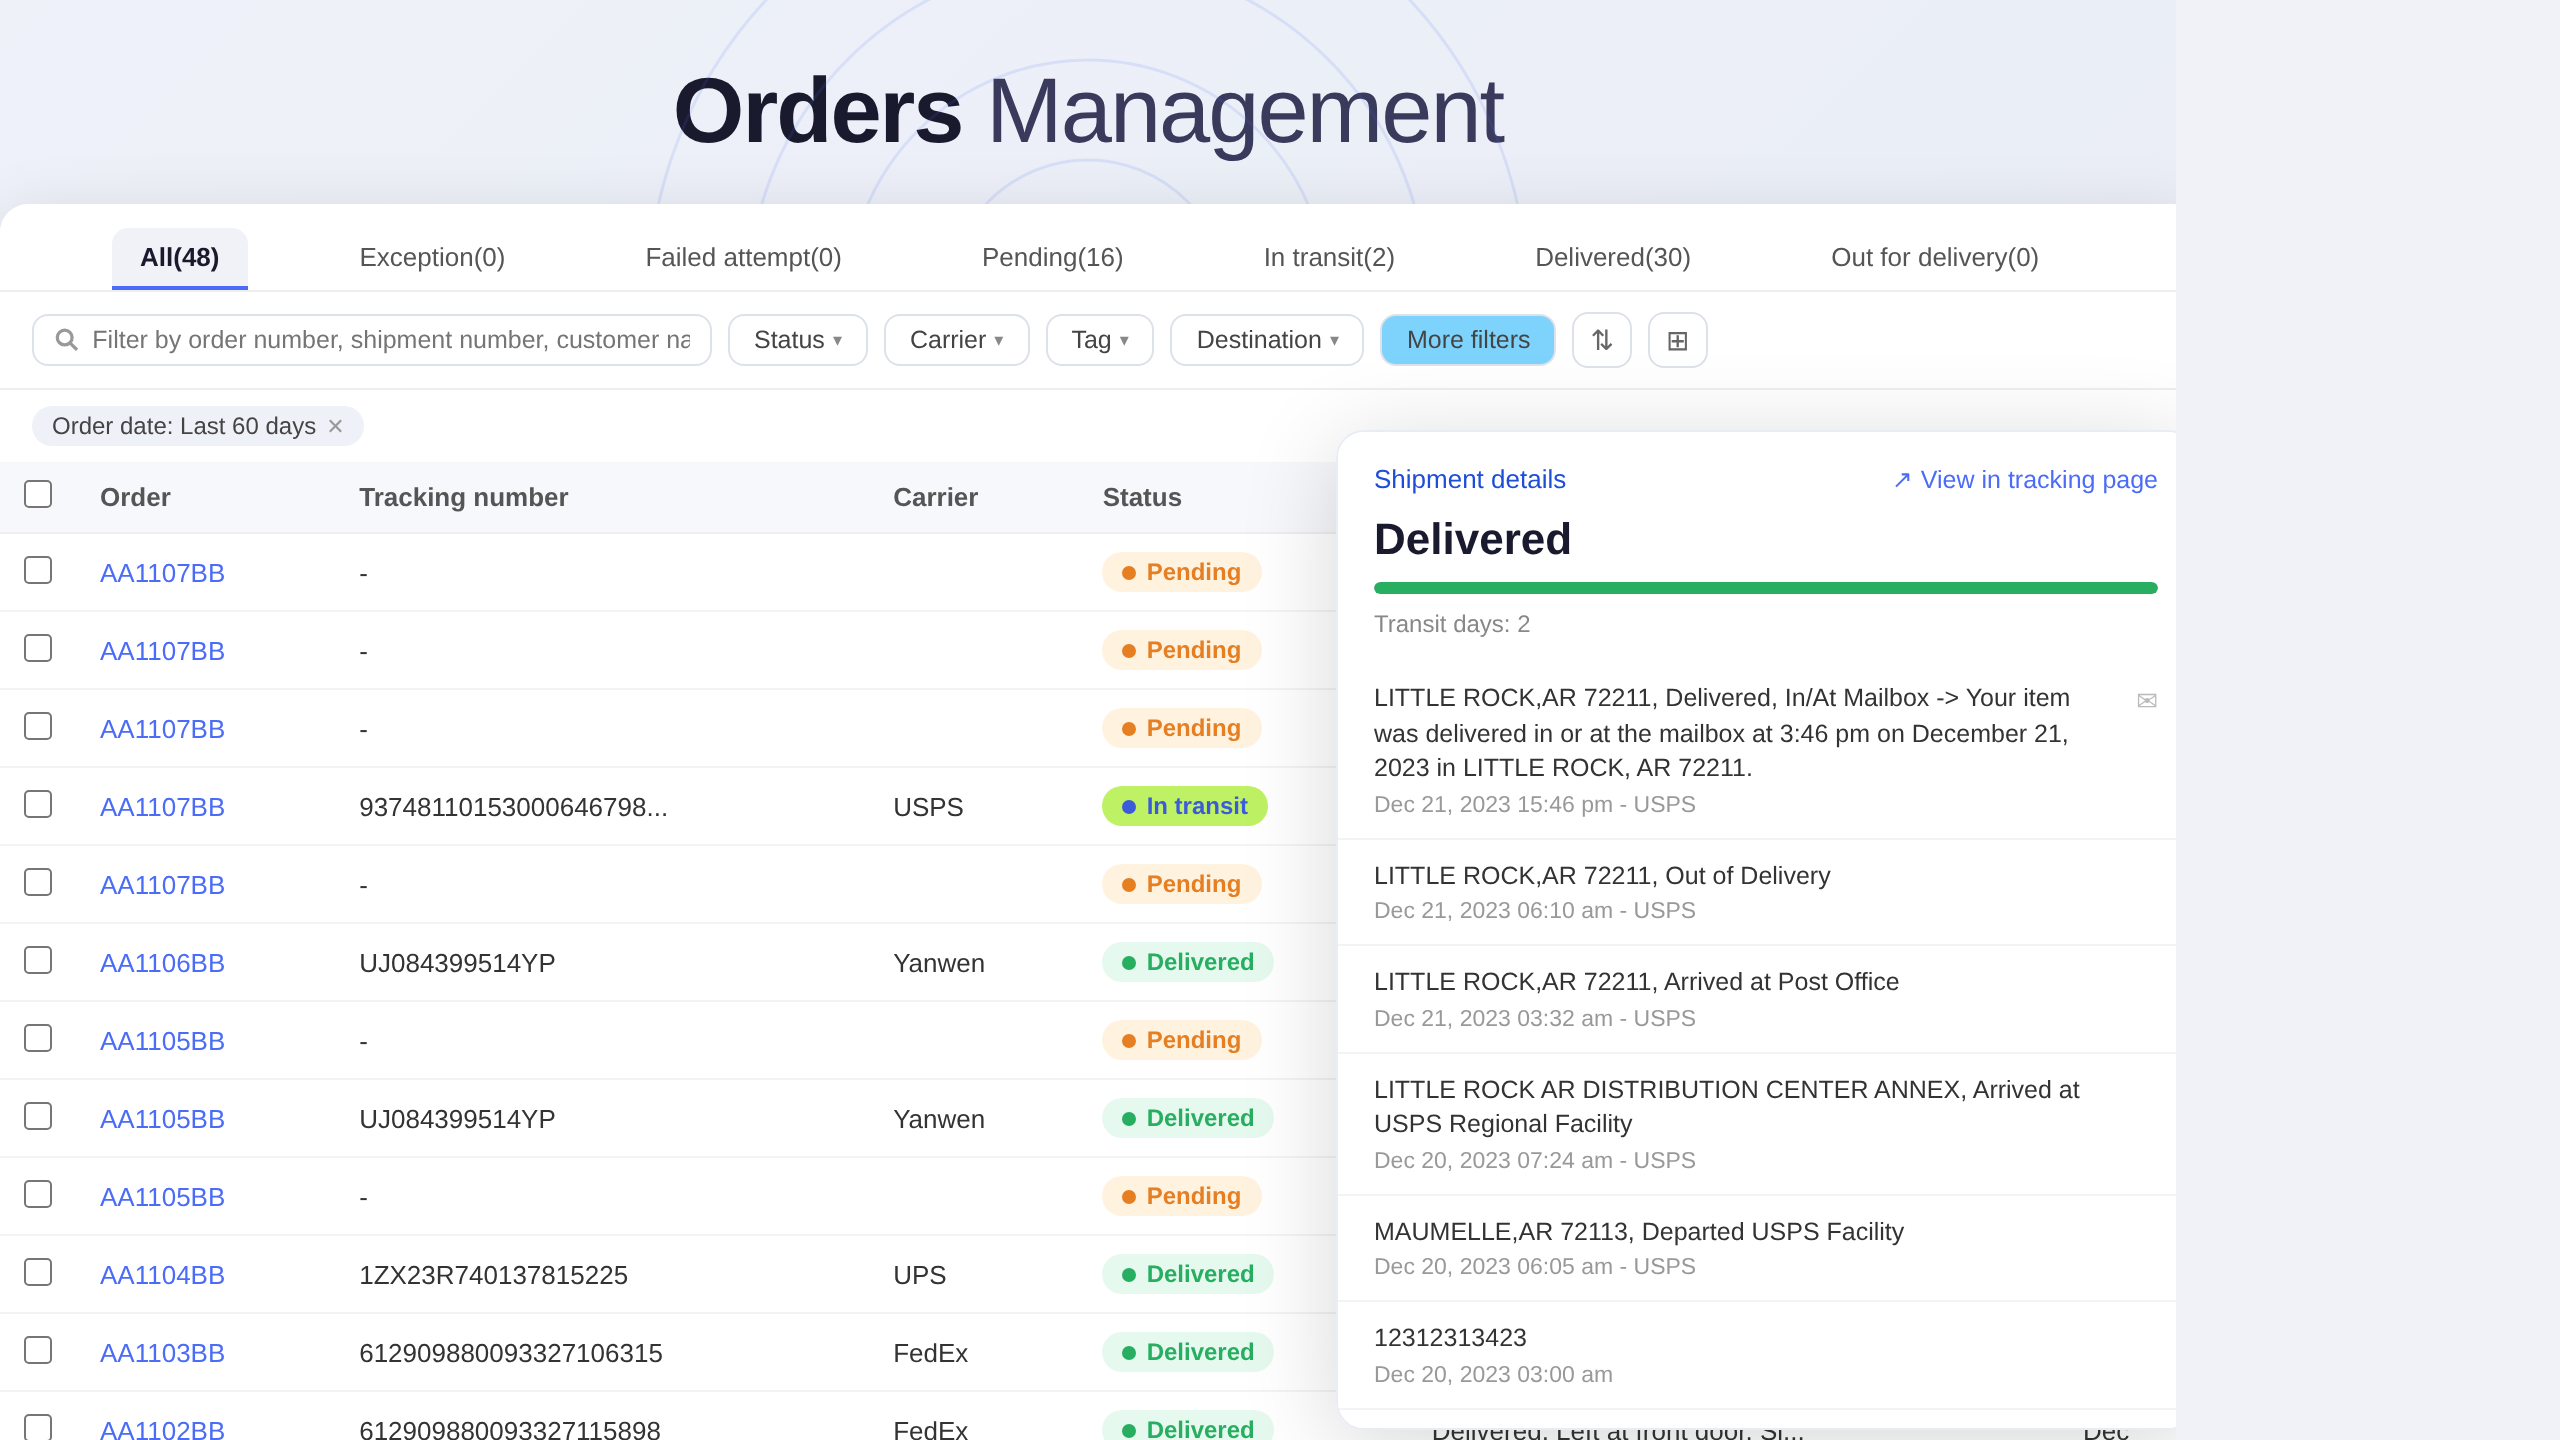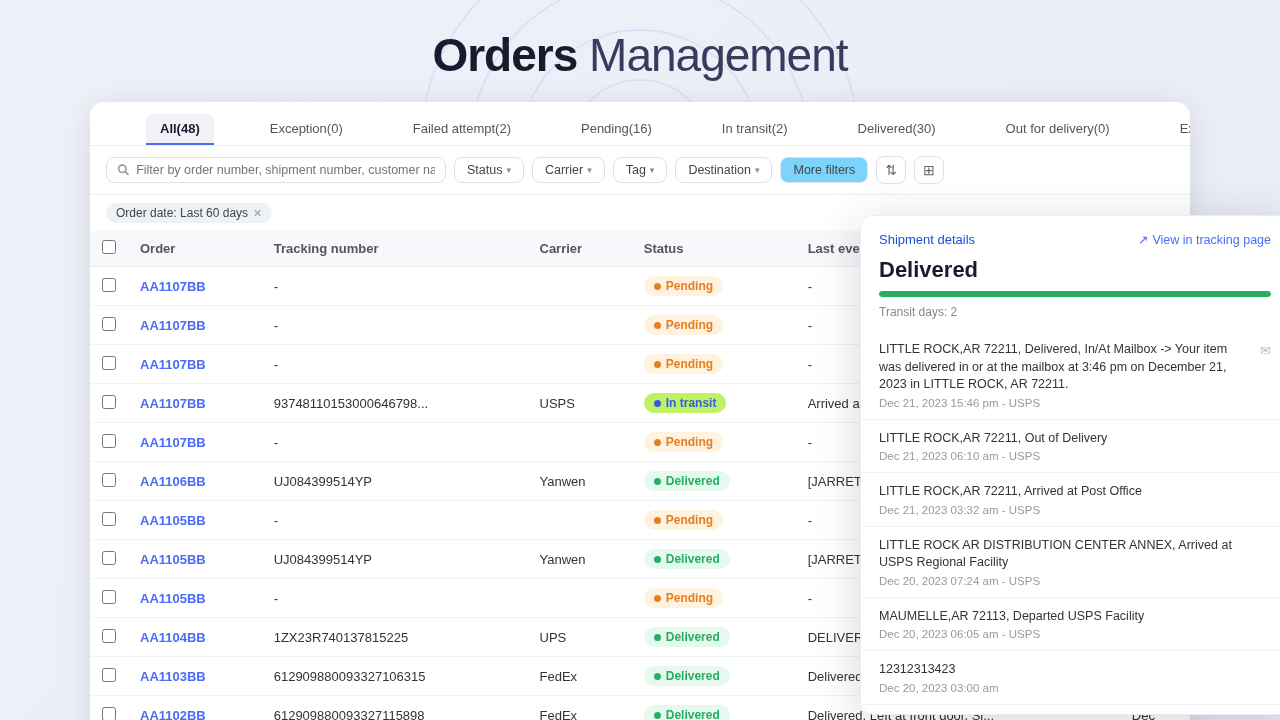--- a/index.html
+++ b/index.html
@@ -4,21 +4,21 @@
   <style>
     * { box-sizing: border-box; margin: 0; padding: 0; }
     body {
       font-family: -apple-system, BlinkMacSystemFont, 'Segoe UI', sans-serif;
       background: #f0f2f8;
       min-height: 720px;
       overflow: hidden;
     }
 
     .page-wrapper {
-      width: 1280px;
+      width: 1088px;
       height: 720px;
       background: linear-gradient(135deg, #eef1f8 0%, #e8ecf5 100%);
       position: relative;
       overflow: hidden;
     }
 
     
     .bg-decoration {
       position: absolute;
       top: 0; left: 50%;
@@ -201,21 +201,21 @@
       cursor: pointer;
     }
     tbody td {
       padding: 9px 12px;
       color: #333;
       white-space: nowrap;
     }
     .order-link {
       color: #4a6cf7;
       text-decoration: none;
-      font-weight: 700;
+      font-weight: 400;
     }
 
     
     .badge {
       display: inline-flex;
       align-items: center;
       gap: 5px;
       border-radius: 20px;
       padding: 3px 10px;
       font-size: 12px;
@@ -351,21 +351,21 @@
       <span class="page-title-bold">Orders</span><span class="page-title-light"> Management</span>
     </h1>
   </div>
 
   <div class="main-container">
 
     <div class="tabs-bar">
 
     <button class="tab active">All(48)</button>
         <button class="tab">Exception(0)</button>
-        <button class="tab">Failed attempt(2)</button>
+        <button class="tab">Failed attempt(0)</button>
         <button class="tab">Pending(16)</button>
         <button class="tab">In transit(2)</button>
         <button class="tab">Delivered(30)</button>
         <button class="tab">Out for delivery(0)</button>
         <button class="tab">Expired(0)</button>
         <button class="tab">More views ▾</button>
       </div>
 
     <div class="toolbar">
       <div class="search-wrap">

